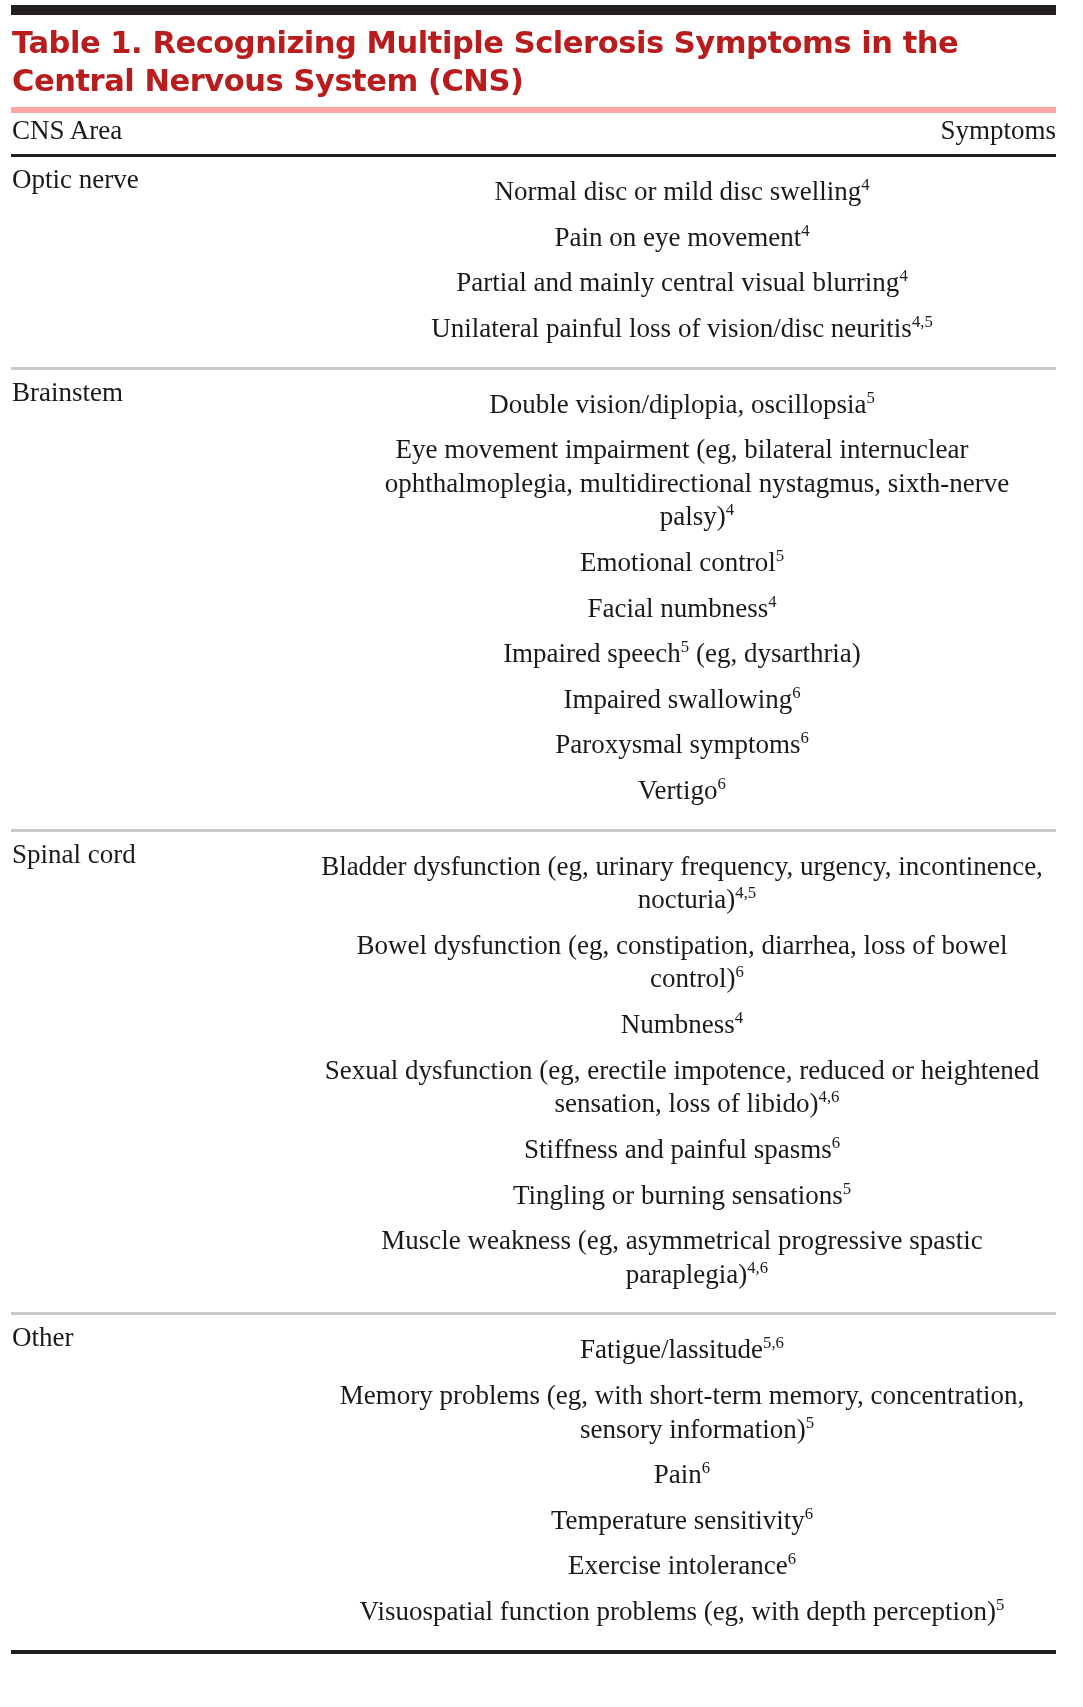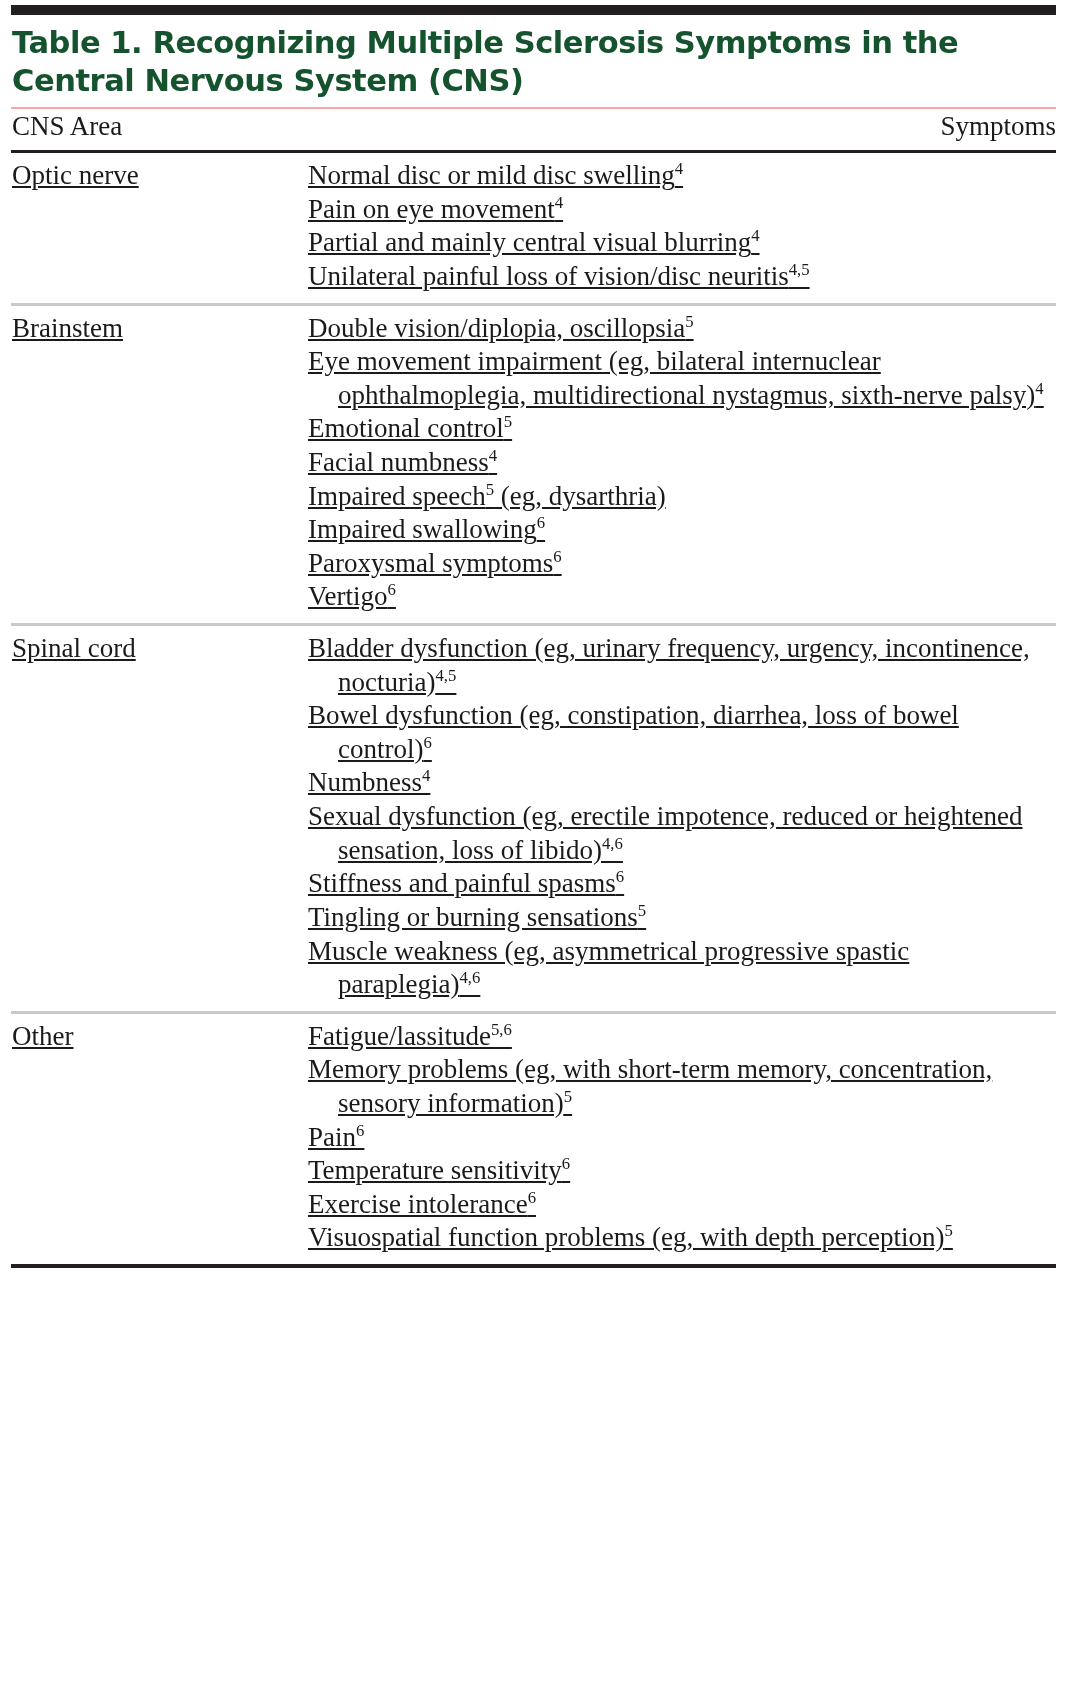--- a/index.html
+++ b/index.html
@@ -31,76 +31,76 @@
     width: 1045px;
   }
 
   
   .table-title {
     font-family: "DejaVu Sans", "Liberation Sans", sans-serif;
     font-weight: bold;
     font-size: 30.5px;
     line-height: 1.25;
     letter-spacing: -0.45px;
-    color: #14532d;
+    color: #b91c1c;
     padding: 9px 0 7px 1px;
     width: 985px;
   }
 
   
   table.cns-table {
     border-collapse: collapse;
     width: 1045px;
     table-layout: fixed;
     font-size: 27px;
   }
   table.cns-table col.c-area  { width: 296px; }
   table.cns-table col.c-symp  { width: 749px; }
 
   
   thead th {
     font-weight: normal;
     font-size: 27px;
     line-height: 1.18;
     padding: 2px 0 7px 1px;
-    border-top: 2px solid #fca5a5;
+    border-top: 6px solid #fca5a5;
     border-bottom: 3px solid #231f20;
     vertical-align: top;
   }
   thead th.th-area { text-align: left; }
   thead th.th-symp { text-align: right; padding-left: 0; }
 
   
   tbody tr + tr > td {
     border-top: 3px solid #c9c9c9;
   }
   tbody td {
     vertical-align: top;
     padding: 6px 0 9px 1px;
     line-height: 1.245;
-    text-decoration: underline;
   }
   tbody td.area-cell {
     white-space: nowrap;
     padding-right: 6px;
   }
   tbody tr:last-child > td {
     border-bottom: 4px solid #231f20;
   }
 
   ul.symptom-list {
     list-style: none;
     margin: 0;
     padding: 0;
   }
   ul.symptom-list li {
     
     padding-left: 30px;
     text-indent: -30px;
-    margin: 0;
+    margin: 12px;
+    text-align: center;
   }
 
   sup {
     font-size: 0.62em;
     line-height: 0;
     vertical-align: 0.58em;
   }
 </style>
 </head>
 <body>

